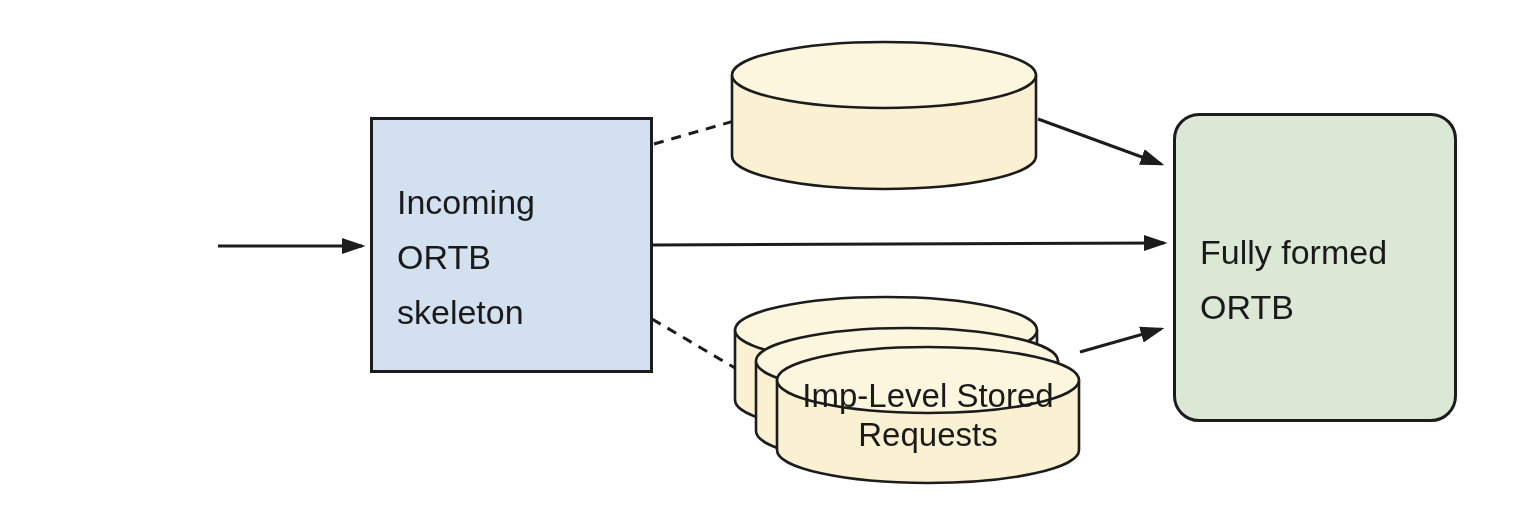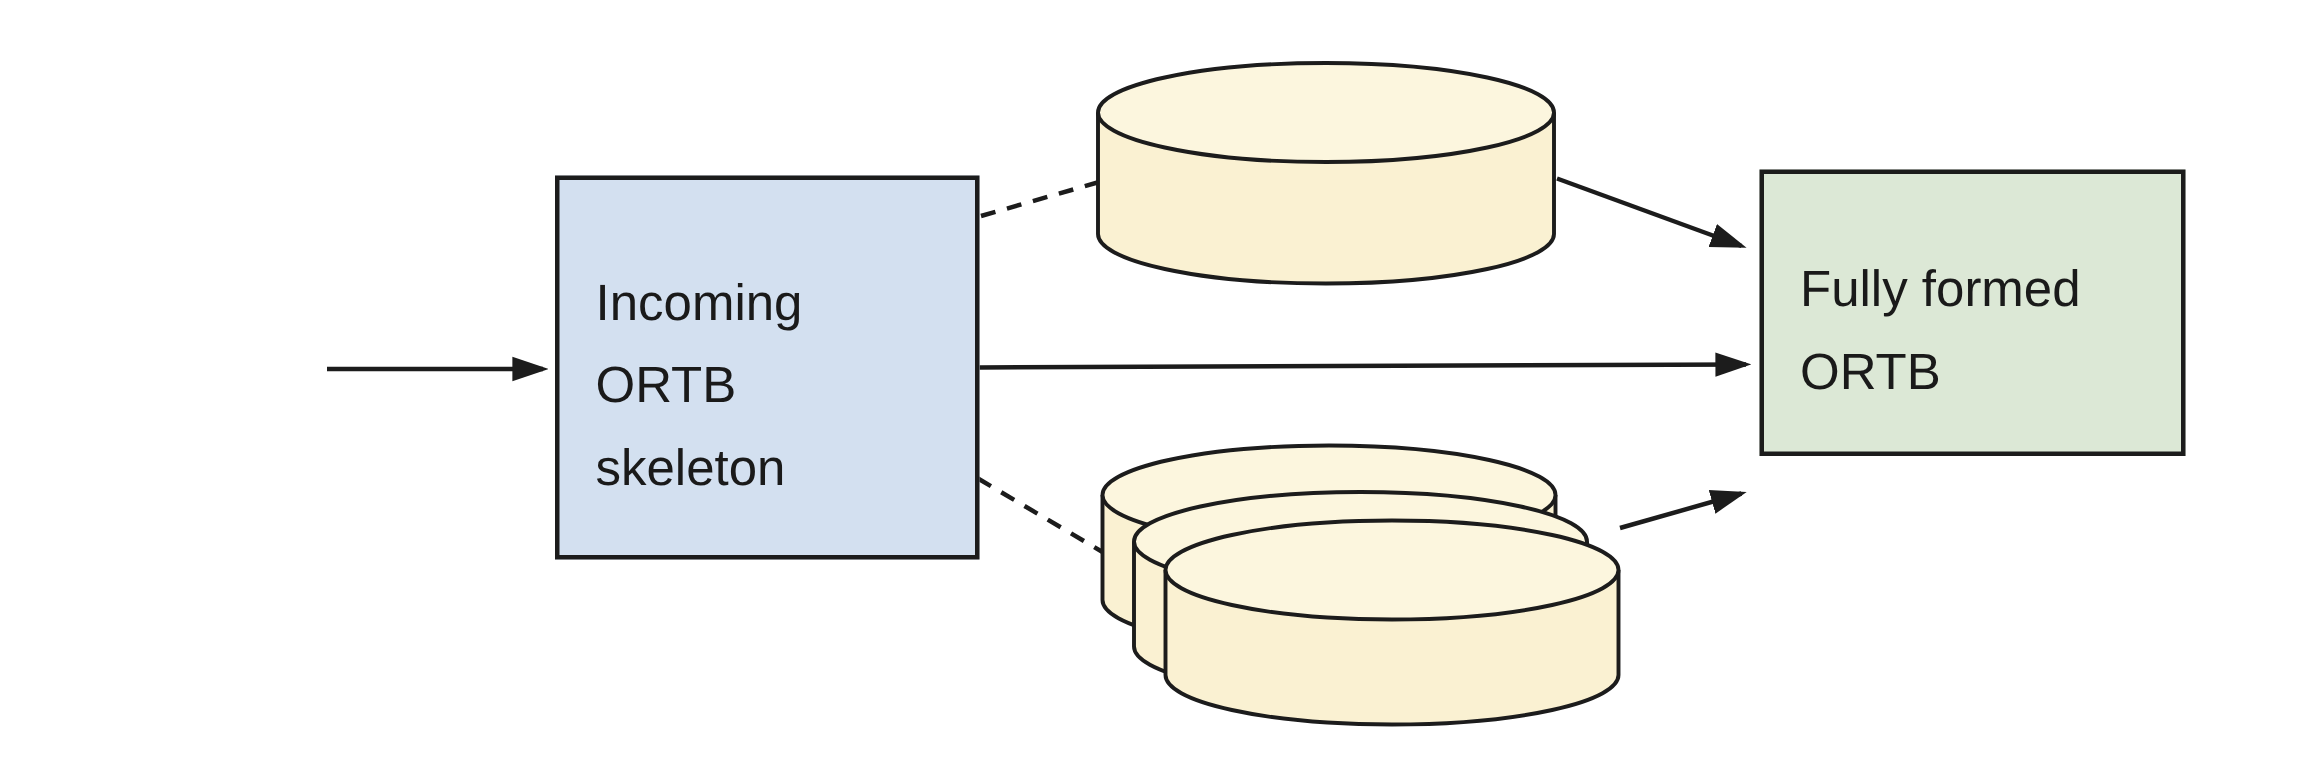--- a/index.html
+++ b/index.html
@@ -12,21 +12,21 @@
   svg .edge.dashed { stroke-dasharray:10 8; }
   svg .shape { stroke:#1c1c1c; stroke-width:2.6; }
   .label { position:absolute; white-space:normal; }
   .prebid-label { left:50px; top:186px; width:175px; font-size:48px; line-height:57px; }
   .box {
     position:absolute; box-sizing:border-box; border:3px solid #1c1c1c;
     display:flex; align-items:center;
   }
   .box .txt { font-size:34px; line-height:55px; padding-left:24px; width:212px;margin-top:24px; }
   .box.incoming { left:370px; top:117px; width:283px; height:256px; }
-  .box.fully   { left:1173px; top:113px; width:284px; height:191px; }
+  .box.fully   { left:1173px; top:113px; width:284px; height:309px;border-radius:26px; }
   .cyl-label { position:absolute; text-align:center; font-size:33px; line-height:39px; }
   .cyl-label.top { left:734px; top:84px;  width:300px; }
   .cyl-label.imp { left:778px; top:376px; width:300px; }
 </style>
 </head>
 <body>
 
 <div class="stage">
 
   <svg class="layer" viewBox="0 0 1532 514">
@@ -63,14 +63,15 @@
 
   <div class="box incoming" style="background-color: rgb(211, 224, 240);">
     <div class="txt">Incoming ORTB skeleton</div>
   </div>
 
   <div class="box fully" style="background-color: rgb(220, 232, 214);">
     <div class="txt">Fully formed ORTB</div>
   </div>
 
 
+  <div class="cyl-label imp">Imp-Level Stored Requests</div>
 
 </div>
 
 </body></html>

